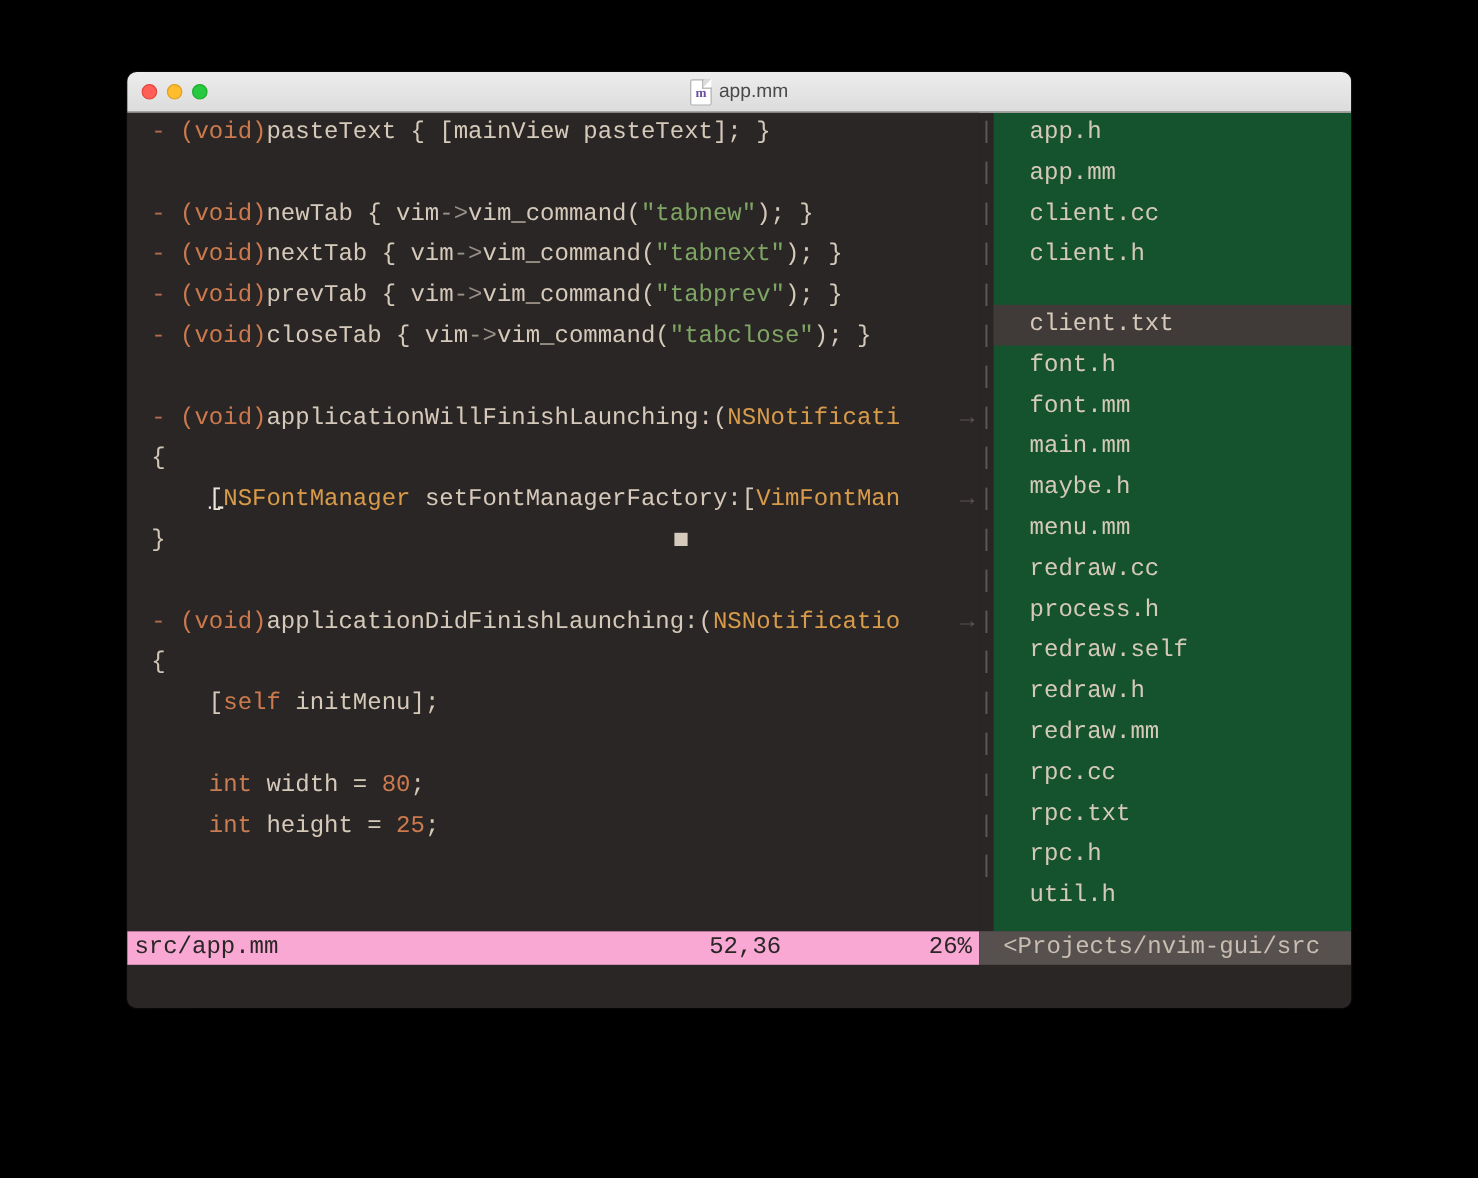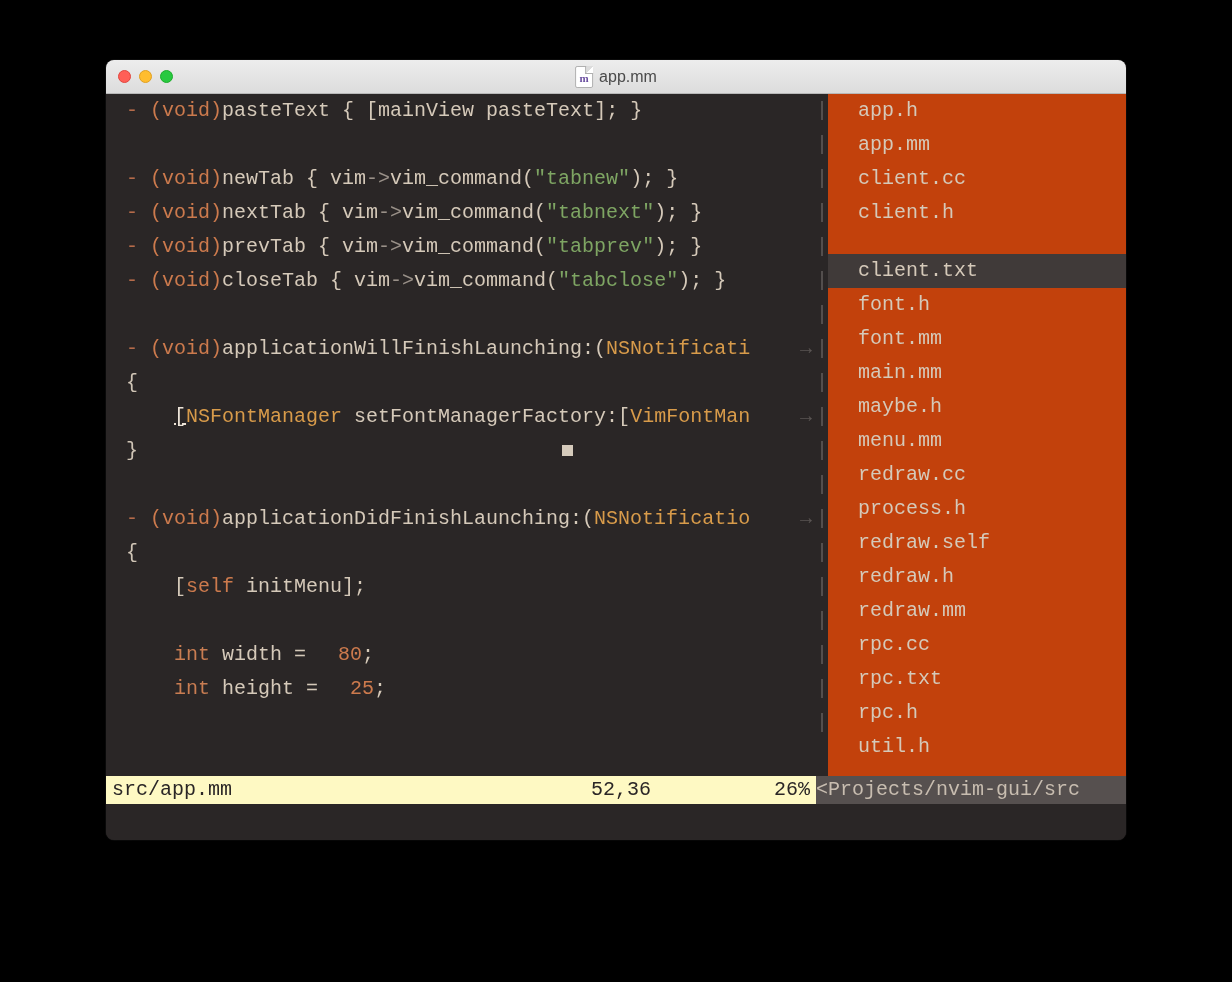--- a/index.html
+++ b/index.html
@@ -107,69 +107,69 @@
     display: flex;
     flex-direction: column;
   }
   .vsplit .bar {
     color: #5d5857;
     height: 34px;
     text-align: center;
   }
   .file-list {
     width: 298px;
-    background: #c2410c;
+    background: #14532d;
     color: #d5c9b9;
   }
   .file-list .item {
     padding-left: 30px;
     height: 34px;
   }
   .file-list .item.selected {
     background: #403a39;
     margin-top: 24px;
   }
   .statusbar {
     display: flex;
     height: 28px;
     font-size: 20px;
     line-height: 28px;
   }
   .status-left {
     flex: 1;
-    background: #fef9c3;
+    background: #f9a8d4;
     color: #2a2626;
     padding-left: 6px;
     display: flex;
   }
   .status-file { flex: 1; }
   .status-pos { width: 170px; margin-left: 24px; }
   .status-pct { width: 55px; text-align: right; padding-right: 6px; }
   .status-right {
     width: 310px;
     background: #56504f;
     color: #c8bdb0;
-    padding-left: 0;
+    padding-left: 20px;
     overflow: hidden;
     white-space: nowrap;
   }
   .bottom-pad {
     height: 36px;
     background: #2a2626;
   }
 
   
   .c-dash { color: #b56b4a; }      
   .c-type { color: #cc7a4d; }      
   .c-keyword { color: #c97d52; }   
   .c-method { color: #d5c9b9; }    
   .c-arrow { color: #999088; }     
   .c-string { color: #7ea563; }    
   .c-class { color: #d89b4a; }     
-  .c-num { color: #cc7a4d; margin-left: 20px; }
+  .c-num { color: #cc7a4d; }
   .c-punct { color: #d5c9b9; }
   .c-brace { color: #d0c5b6; }
   .c-bracket-hl { color: #ede4d8; text-decoration: underline; }
   .c-self { color: #cc7a4d; }
   .wrap-arrow {
     position: absolute;
     right: 4px;
     color: #5a5553;
   }
   .cursor-block {

